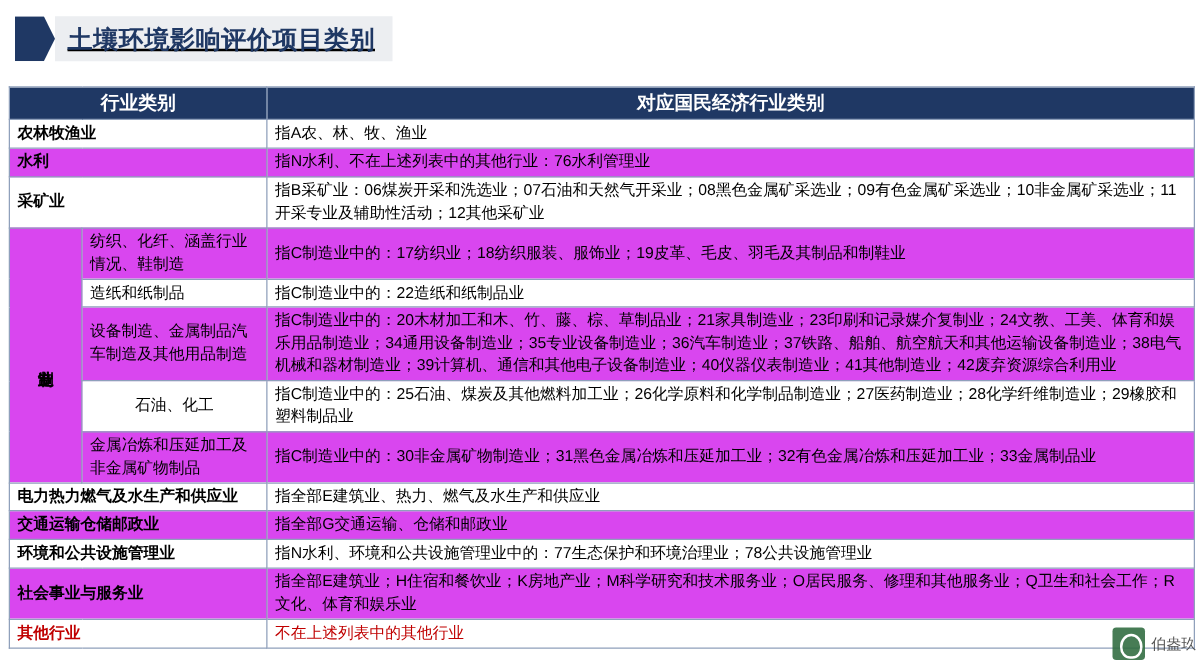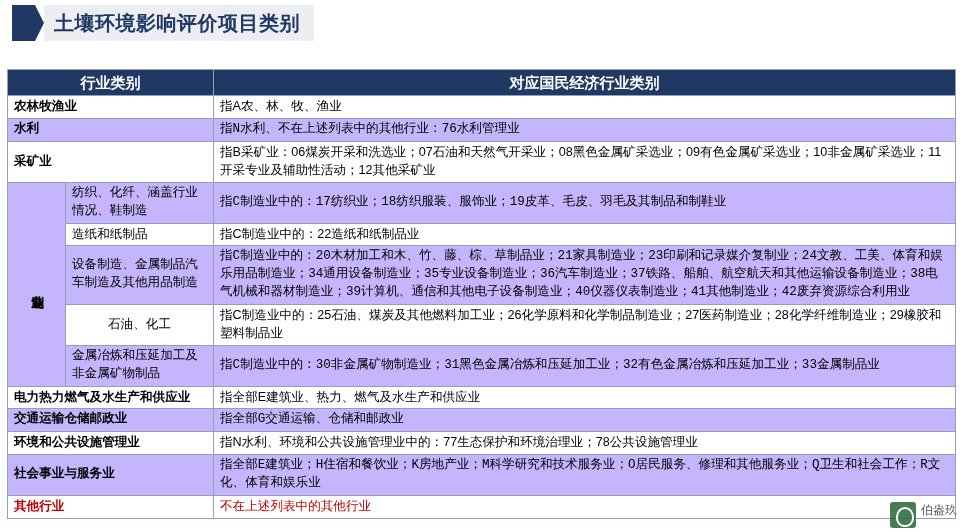--- a/index.html
+++ b/index.html
@@ -20,22 +20,23 @@
     height: 532px;
     background: #ffffff;
   }
 
   
   .title-row {
     position: absolute;
     left: 12px;
     top: 13px;
     display: flex;
-    align-items: flex-end;
+    align-items: flex-start;
     height: 28px;
+    text-decoration: underline;
   }
   .title-marker {
     width: 32px;
     height: 36px;
     background: #1f3864;
     clip-path: polygon(0 0, 72% 0, 100% 50%, 72% 100%, 0 100%);
   }
   .title-box {
     background: #eceef1;
     display: flex;
@@ -100,38 +101,38 @@
     padding: 2px;
   }
   td.vert span {
     display: inline-block;
     line-height: 1.15;
   }
   td.desc {
     text-align: left;
     margin-left: 29px;
   }
-  tr.alt td { background: #c4b5fd; font-family: Liberation Mono, monospace; }
+  tr.alt td { background: #d946ef; }
   tr.plain td { background: #ffffff; }
 
   td.last-cat {
     color: #c00000;
     font-weight: bold;
   }
   td.last-desc {
     color: #c00000;
   }
 
   
   .watermark {
     position: absolute;
     right: 6px;
     bottom: 4px;
     display: flex;
-    align-items: flex-start;
+    align-items: center;
     gap: 5px;
     opacity: 0.88;
   }
   .wm-logo {
     width: 26px;
     height: 26px;
     background: #2e6b3e;
     border-radius: 3px;
     position: relative;
   }

